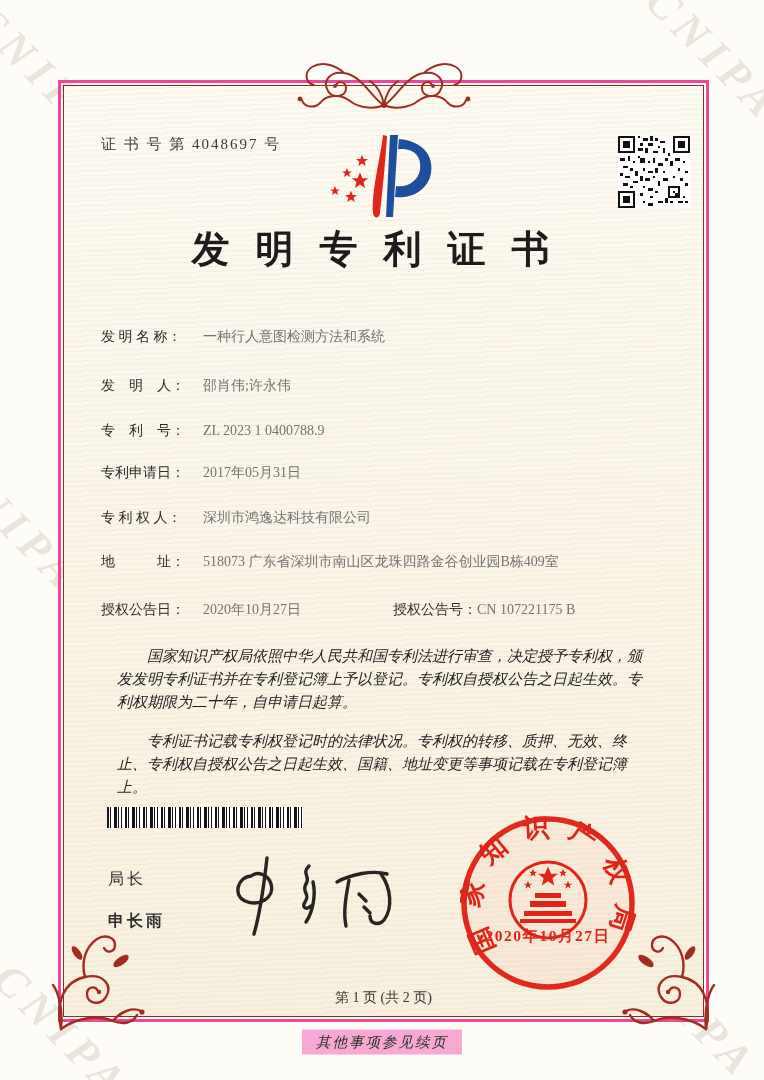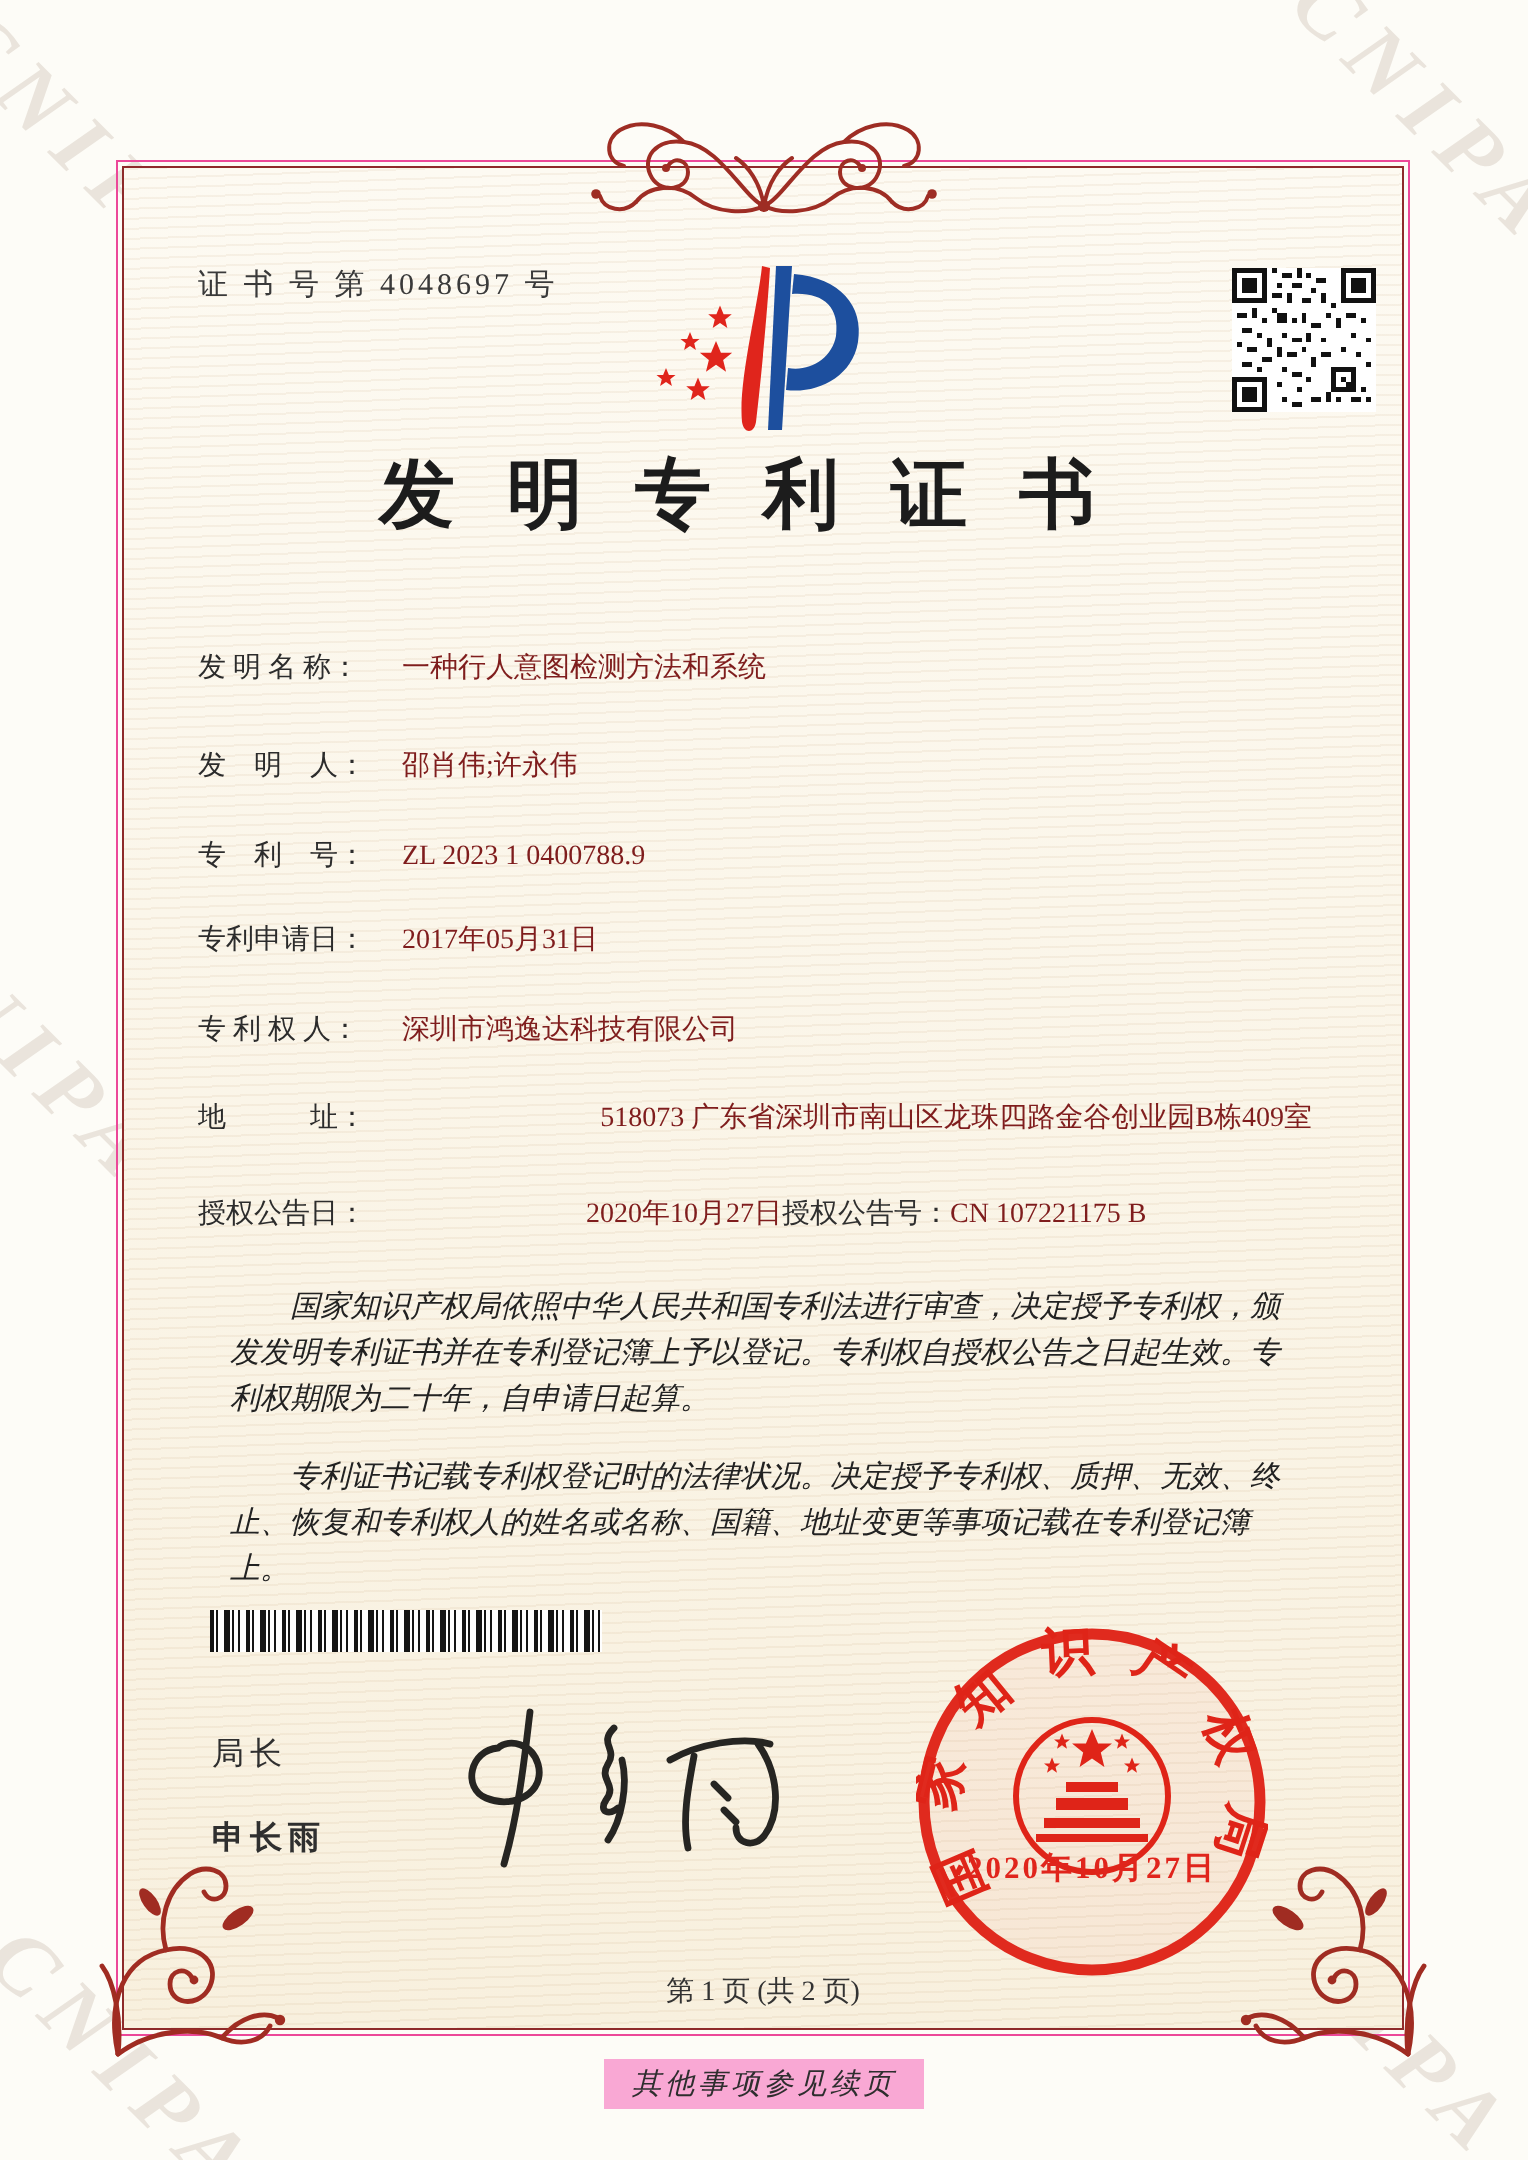--- a/index.html
+++ b/index.html
@@ -15,21 +15,21 @@
     font:bold italic 44px "Liberation Serif",serif;letter-spacing:8px;
     color:rgba(168,146,128,.22);
     transform:translate(-50%,-50%) rotate(45deg);
     z-index:1;
   }
   .wm.pink{color:rgba(214,158,146,.34);}
   .wm.faint{color:rgba(205,165,150,.18);}
   
   .panel{
     position:absolute;left:58px;top:80px;width:645px;height:936px;
-    border:1px solid #ec4899;z-index:2;
+    border:3px solid #ec4899;z-index:2;
   }
   .panel-inner{
     position:absolute;inset:2px;border:1px solid #8e2a2a;
     background:linear-gradient(#fdfaf2,#f8f0de);
   }
   .panel-inner::before{
     content:"";position:absolute;inset:0;pointer-events:none;
     background:repeating-linear-gradient(178deg,
       rgba(190,150,105,.10) 0 1px, transparent 1px 5px);
   }
@@ -44,21 +44,21 @@
   .logo{position:absolute;left:262px;top:50px;}
   .qr{position:absolute;left:557px;top:53px;width:72px;height:72px;background:#fff;}
   .title{
     position:absolute;left:0;top:141px;width:100%;text-align:center;
     font-size:38px;font-weight:bold;letter-spacing:26px;
     box-sizing:border-box;color:#1c1c1c;
   }
   
   .row{position:absolute;left:40px;font-size:14px;line-height:22px;display:flex;}
   .row .lab{width:102px;flex:none;white-space:pre;color:#2c2c2c;}
-  .row .val{color:#7f1d1d;text-align:right;}
+  .row .val{color:#737373;}
   .row .val.addr{width:455px;}
   .row .val.w175{width:190px;flex:none;}
   .row .lab2{flex:none;white-space:pre;}
   
   .paras{position:absolute;left:40px;top:546px;width:570px;
     font-size:15px;line-height:23px;color:#222;font-style:italic;}
   .paras p{margin:16px;text-indent:2em;}
   
   .barcode{
     position:absolute;left:46px;top:724px;width:196px;height:21px;
@@ -195,21 +195,21 @@
     </div>
     <div class="row" style="top:516px">
       <span class="lab">授权公告日：</span>
       <span class="val w175">2020年10月27日</span>
       <span class="lab2">授权公告号：</span>
       <span class="val">CN 107221175 B</span>
     </div>
 
     <div class="paras">
       <p>国家知识产权局依照中华人民共和国专利法进行审查，决定授予专利权，颁发发明专利证书并在专利登记簿上予以登记。专利权自授权公告之日起生效。专利权期限为二十年，自申请日起算。</p>
-      <p>专利证书记载专利权登记时的法律状况。决定授予专利权、质押、无效、终止、恢复和专利权人的姓名或名称、国籍、地址变更等事项记载在专利登记簿上。</p>
+      <p>专利证书记载专利权登记时的法律状况。专利权的转移、质押、无效、终止、专利权自授权公告之日起生效、国籍、地址变更等事项记载在专利登记簿上。</p>
     </div>
 
     <div class="barcode"></div>
 
     <div class="signer-title">局长</div>
     <div class="signer-name">申长雨</div>
 
     <svg class="signature" width="195" height="95" viewBox="0 0 195 95">
       <g stroke="#262522" stroke-width="3.4" fill="none" stroke-linecap="round" stroke-linejoin="round">
         <path d="M46,12 C44,28 41,60 33,88"></path>

